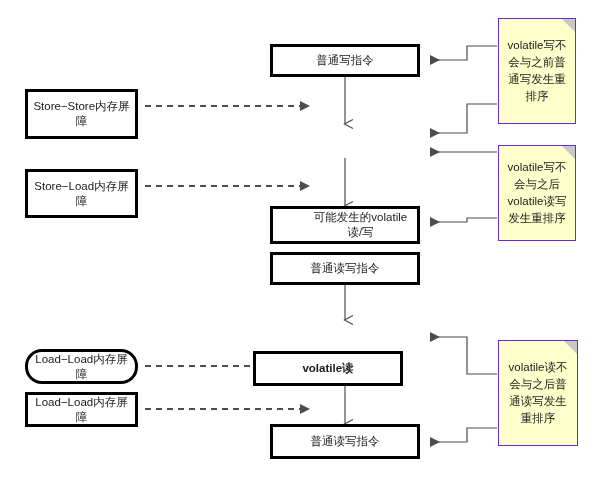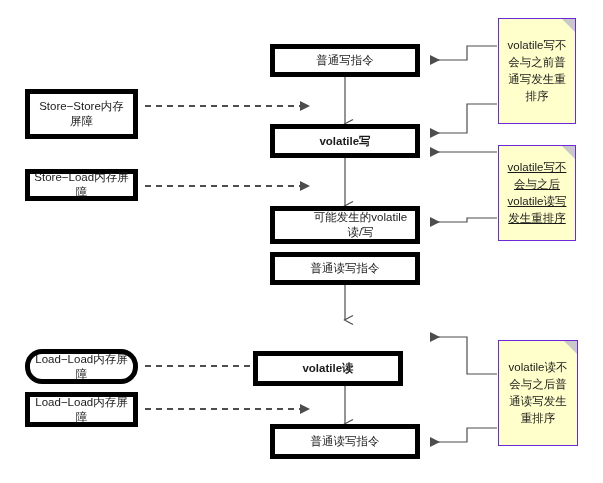--- a/index.html
+++ b/index.html
@@ -22,21 +22,21 @@
     left: 0;
     top: 0;
     width: 603px;
     height: 483px;
     pointer-events: none;
   }
   .node {
     position: absolute;
     box-sizing: border-box;
     background: #ffffff;
-    border: 5px solid #000000;
+    border: 3px solid #000000;
     display: flex;
     align-items: center;
     justify-content: center;
     text-align: center;
     color: #1a1a1a;
     font-size: 11.5px;
     line-height: 15px;
     padding: 2px 4px;
     z-index: 2;
   }
@@ -111,23 +111,20 @@
       <path d="M497,218 L467,218 L467,222 L430,222" marker-end="url(#solidLeft)"></path>
       <path d="M497,374 L467,374 L467,337 L430,337" marker-end="url(#solidLeft)"></path>
       <path d="M497,428 L467,428 L467,442 L430,442" marker-end="url(#solidLeft)"></path>
     </g>
   </svg>
 
   <div class="node" style="left:270px; top:44px; width:150px; height:33px;">
     <span>普通写指令</span>
   </div>
 
-  <div class="node bold" style="left:270px; top:124px; width:150px; height:34px;">
-    <span>volatile写</span>
-  </div>
 
   <div class="node" style="left:270px; top:206px; width:150px; height:38px;padding-left:35px;">
     <span>可能发生的volatile读/写</span>
   </div>
 
   <div class="node" style="left:270px; top:252px; width:150px; height:33px;">
     <span>普通读写指令</span>
   </div>
 
   <div class="node bold" style="left:253px; top:320px; width:150px; height:35px;margin-top:31px;">
@@ -135,38 +132,38 @@
   </div>
 
   <div class="node" style="left:270px; top:424px; width:150px; height:35px;">
     <span>普通读写指令</span>
   </div>
 
   <div class="node" style="left:25px; top:89px; width:113px; height:50px;">
     <span>Store−Store内存屏障</span>
   </div>
 
-  <div class="node" style="left:25px; top:169px; width:113px; height:32px;">
+  <div class="node" style="left:25px; top:169px; width:113px; height:49px;">
     <span>Store−Load内存屏障</span>
   </div>
 
   <div class="node" style="left:25px; top:349px; width:113px; height:35px;border-radius:17px;">
     <span>Load−Load内存屏障</span>
   </div>
 
   <div class="node" style="left:25px; top:392px; width:113px; height:35px;">
     <span>Load−Load内存屏障</span>
   </div>
 
   <div class="note" style="left:498px; top:18px; width:78px; height:106px;">
     <span class="fold"></span>
     <span class="txt">volatile写不会与之前普通写发生重排序</span>
   </div>
 
-  <div class="note" style="left:498px; top:145px; width:78px; height:96px;text-decoration:underline;">
+  <div class="note" style="left:498px; top:145px; width:78px; height:96px;">
     <span class="fold"></span>
     <span class="txt">volatile写不会与之后volatile读写发生重排序</span>
   </div>
 
   <div class="note" style="left:498px; top:340px; width:80px; height:106px;">
     <span class="fold"></span>
     <span class="txt">volatile读不会与之后普通读写发生重排序</span>
   </div>
 
 </div>

